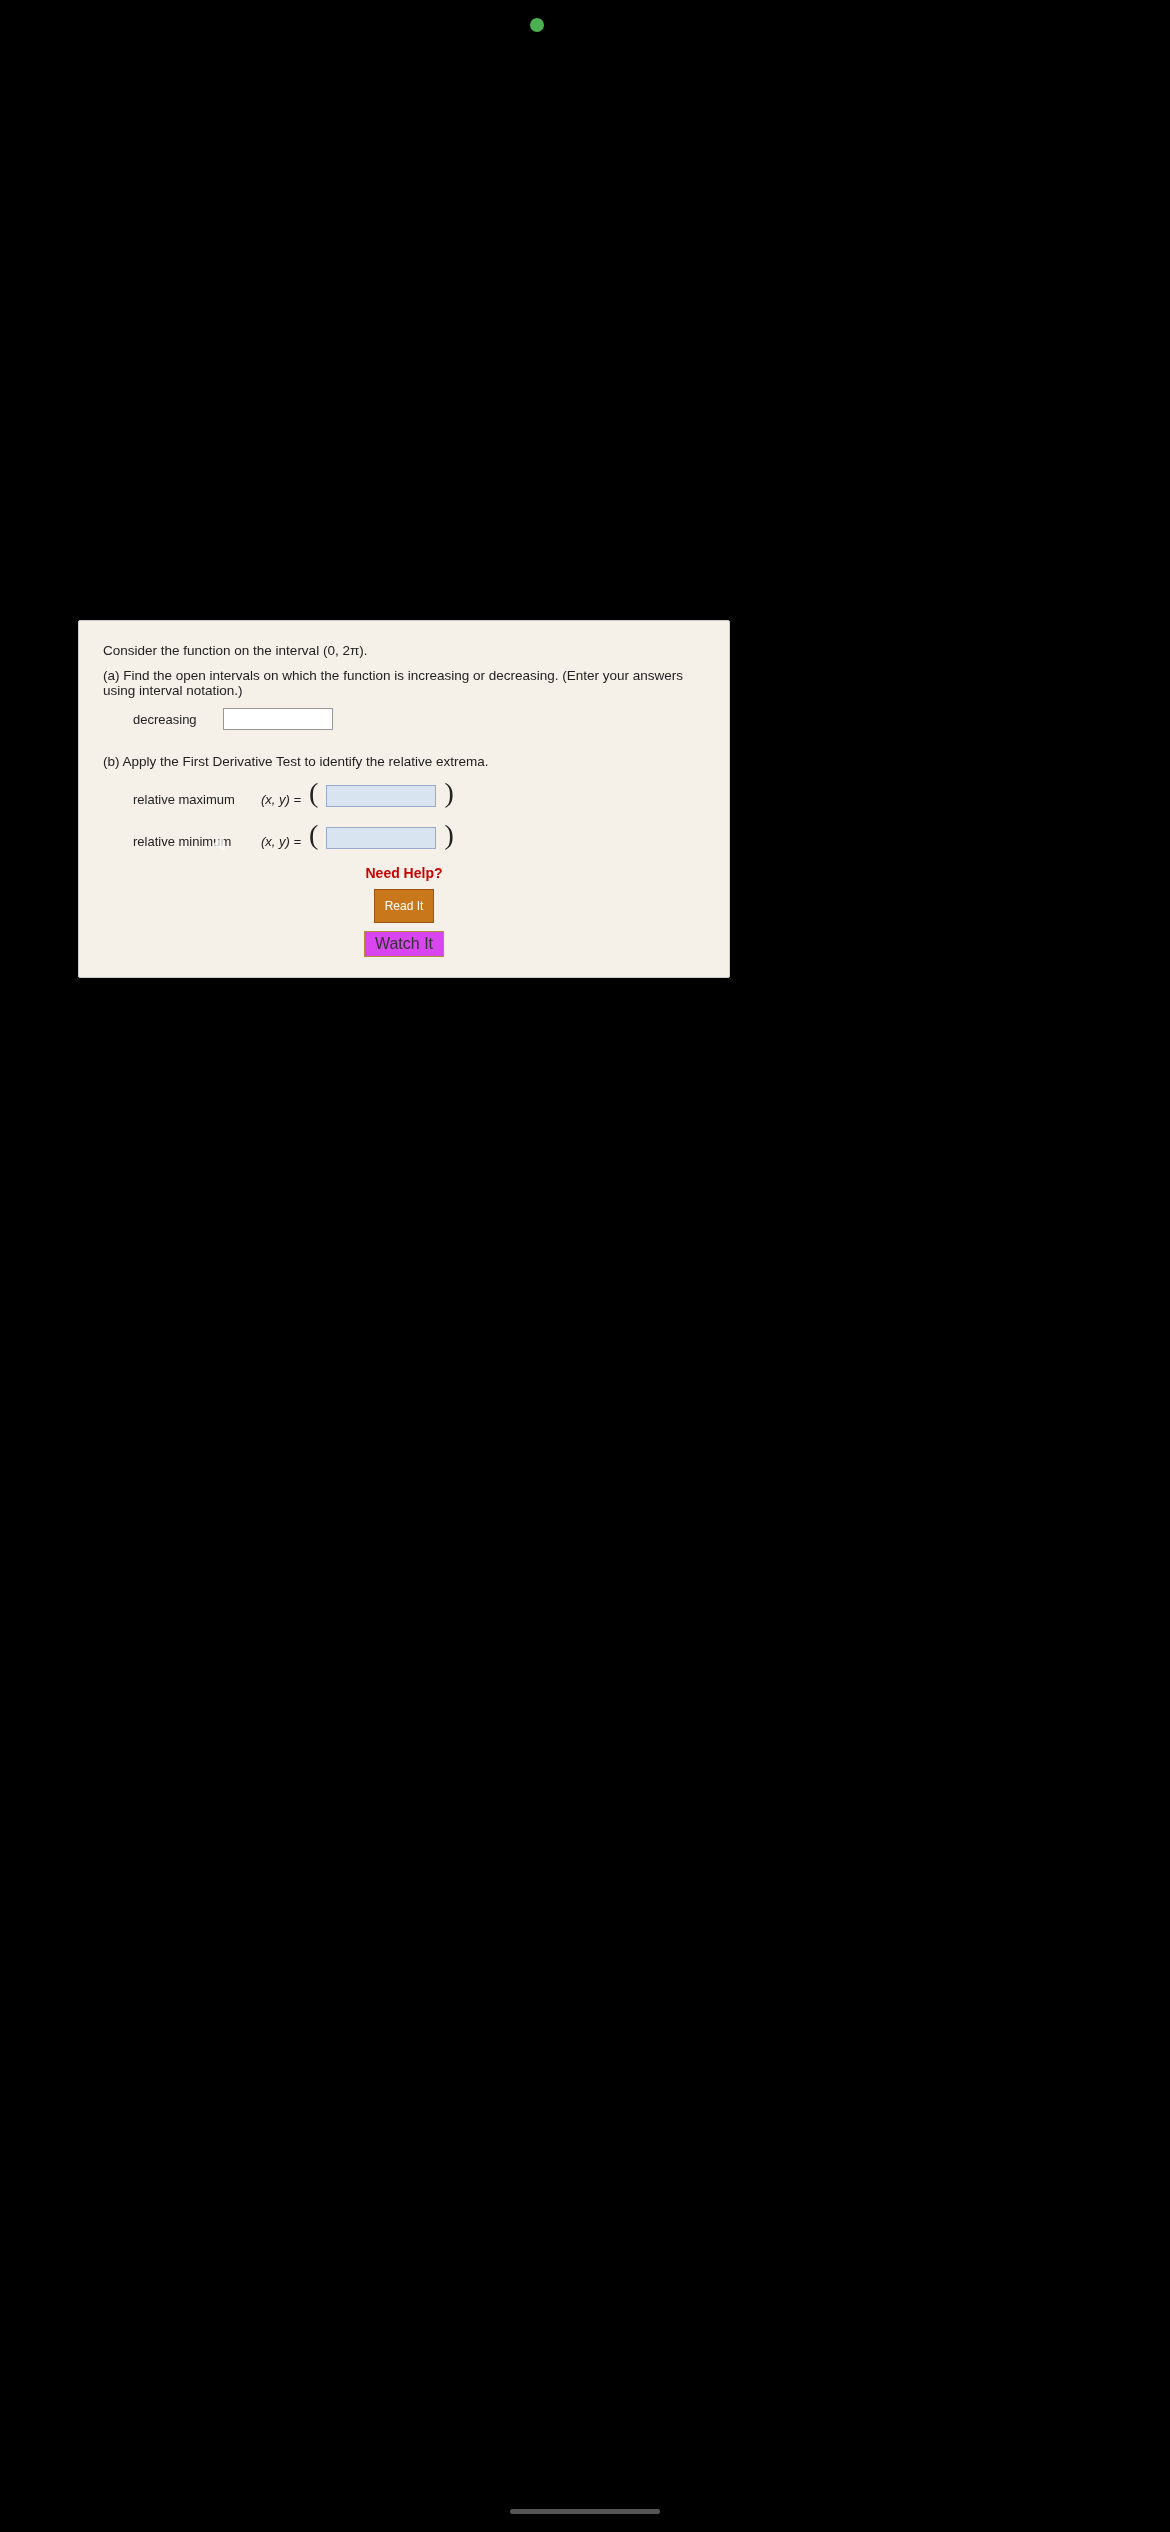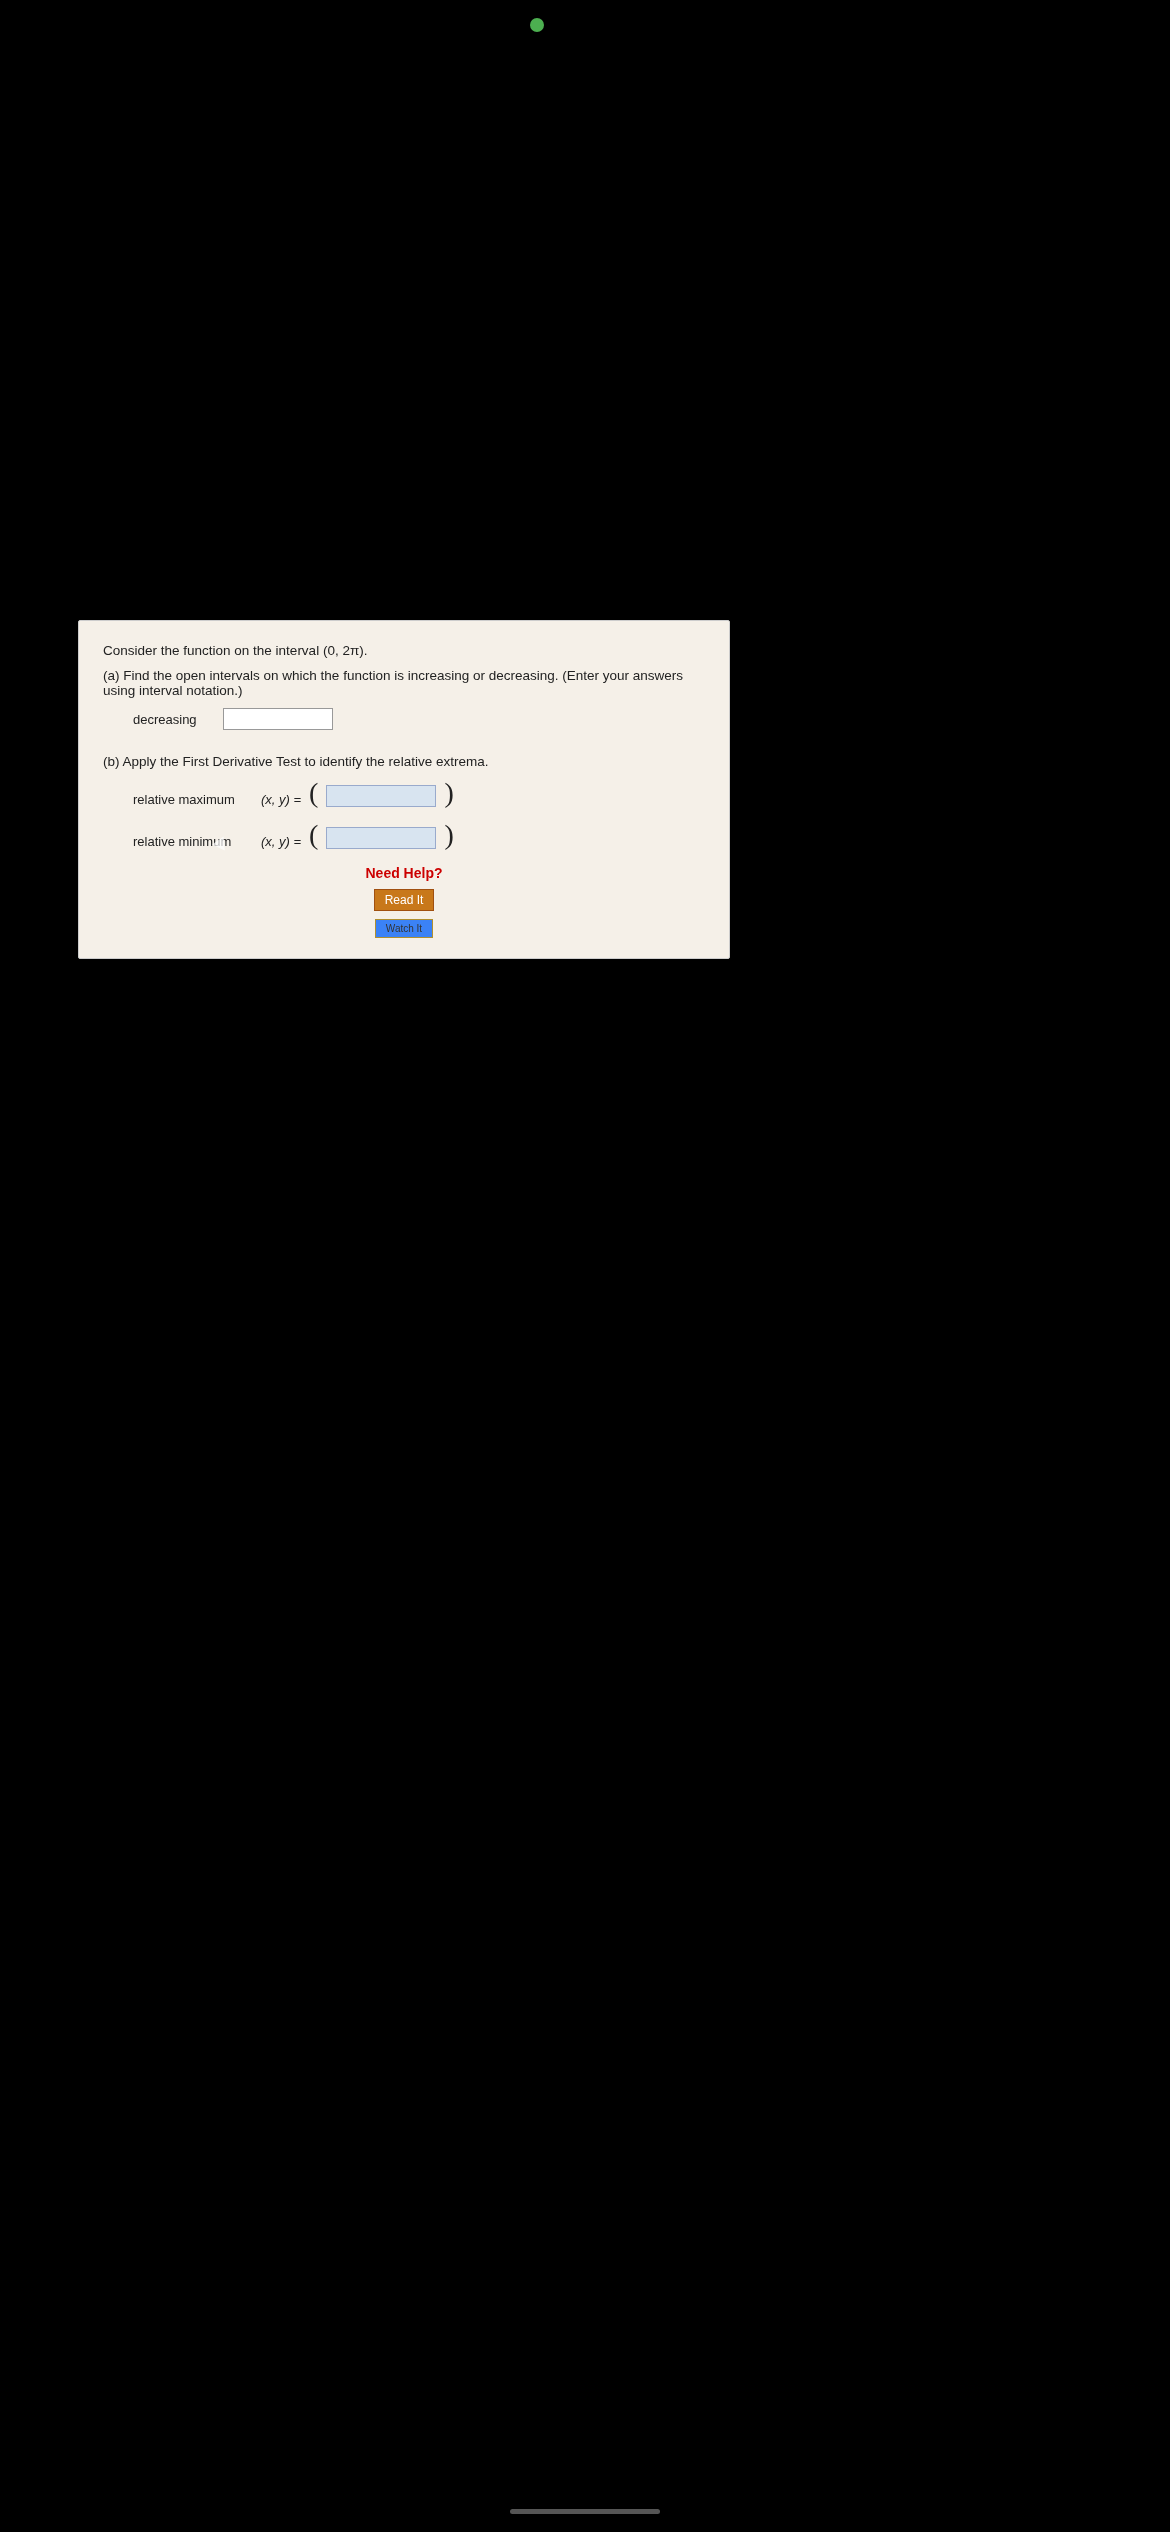--- a/index.html
+++ b/index.html
@@ -161,32 +161,32 @@
       font-size: 14px;
       font-weight: bold;
       color: #c00;
       font-family: Arial, sans-serif;
     }
 
     .btn-read-it {
       background: #c8781a;
       color: #fff;
       border: 1px solid #a05010;
-      padding: 3px 10px;
+      padding: 9px 10px;
       font-size: 12px;
       font-family: Arial, sans-serif;
       cursor: pointer;
     }
 
     .btn-watch-it {
-      background: #3b82f6;
+      background: #d946ef;
       color: #333;
       border: 1px solid #b09030;
       padding: 3px 10px;
-      font-size: 10px;
+      font-size: 16px;
       font-family: Arial, sans-serif;
       cursor: pointer;
     }
 
     .home-indicator {
       position: absolute;
       bottom: 18px;
       left: 50%;
       transform: translateX(-50%);
       width: 150px;

